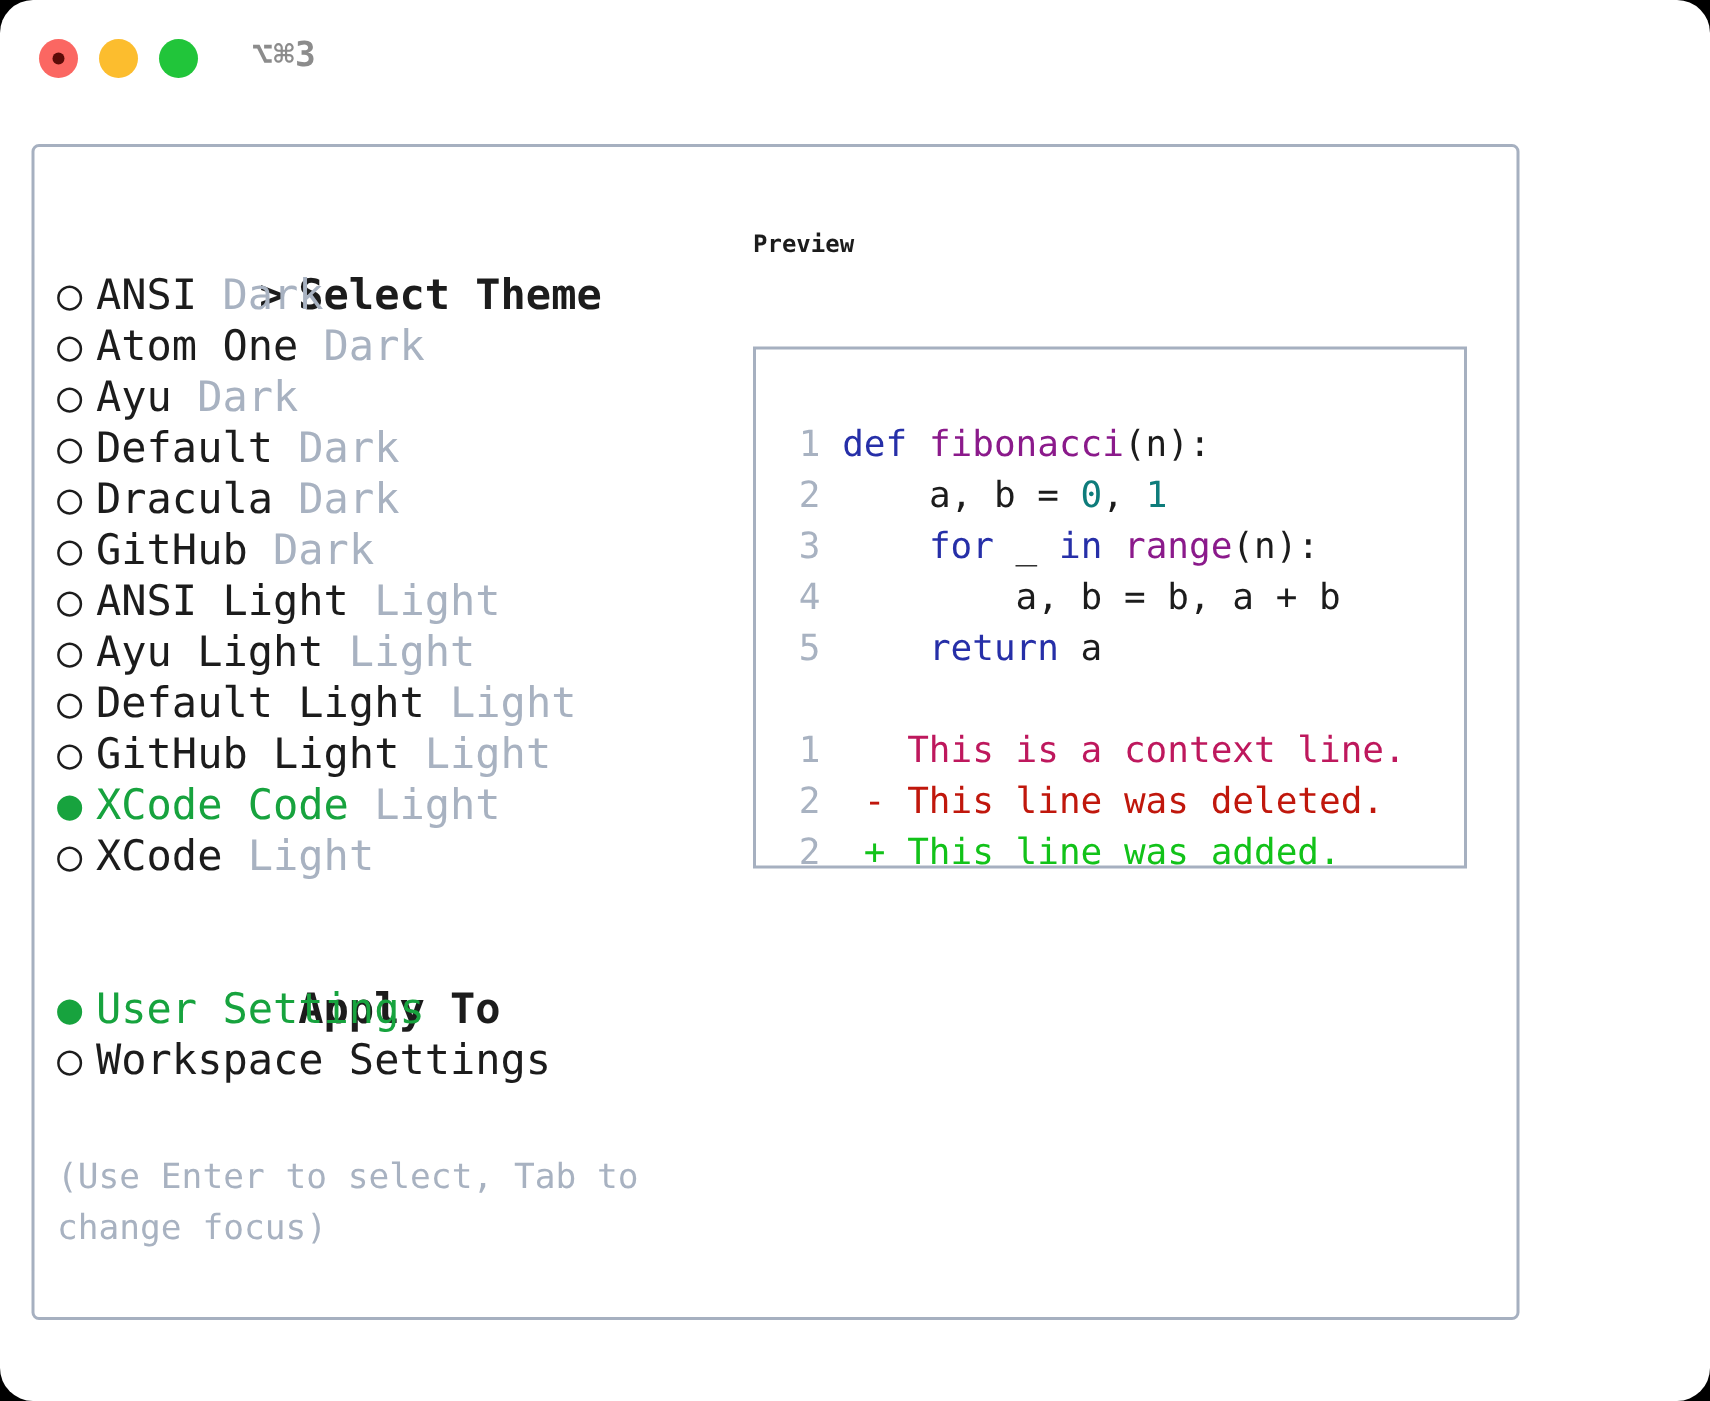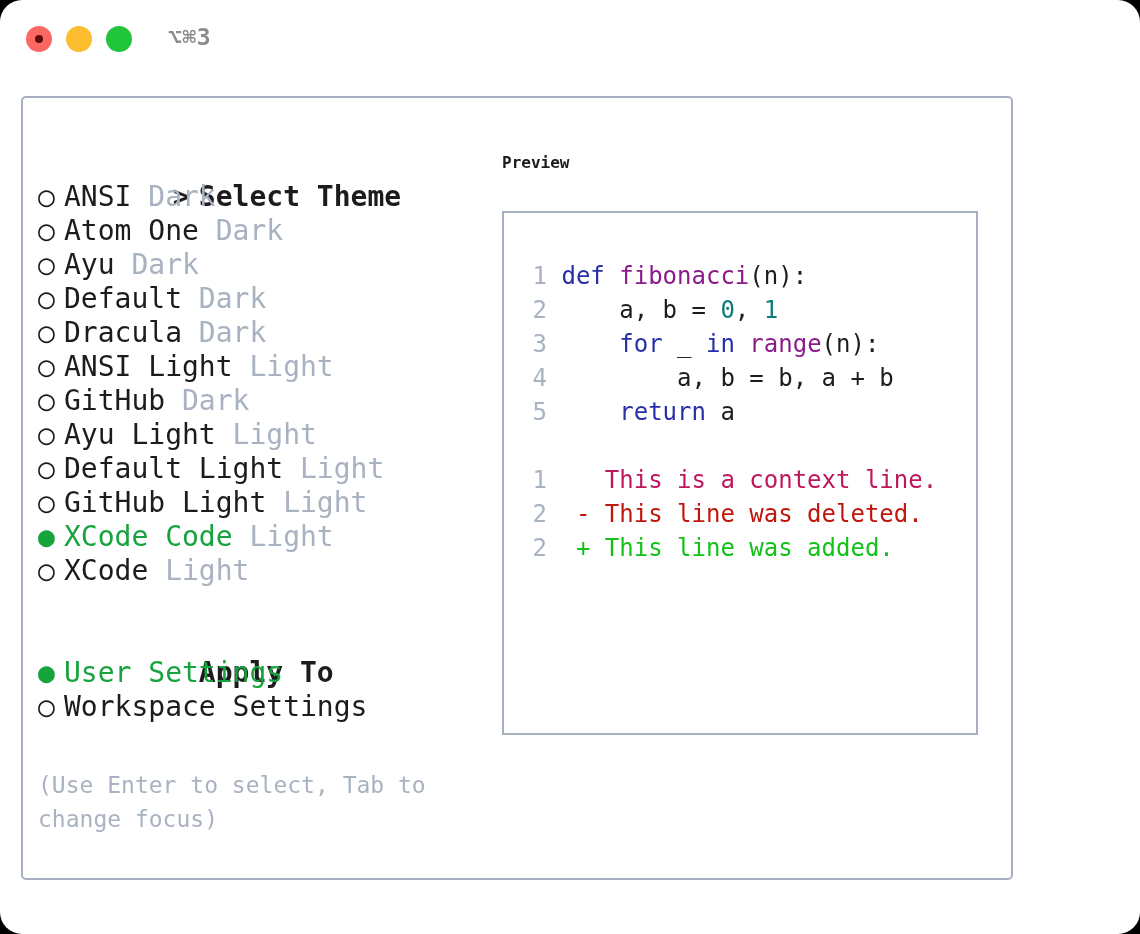--- a/index.html
+++ b/index.html
@@ -126,23 +126,23 @@
     width: 490px;
   }
   #preview-title {
     font-size: 16px;
     font-weight: bold;
     color: #1c1c1c;
     line-height: 34px;
     white-space: pre;
   }
   #preview-box {
-    margin-top: 31px;
+    margin-top: 51px;
     width: 476px;
-    height: 524px;
+    height: 348px;
     border: 2px solid #a6b0c0;
     box-sizing: border-box;
     background: #ffffff;
     position: relative;
   }
   #code-area {
     position: absolute;
     left: 17px;
     top: 46px;
     white-space: pre;
@@ -184,22 +184,22 @@
       <div class="row header">
         <span class="marker">&gt;</span><span class="label">Select Theme</span>
       </div>
 
       <div id="theme-rows">
           <div class="row"><span class="marker">○</span><span class="label">ANSI</span><span class="variant"> Dark</span></div>
           <div class="row"><span class="marker">○</span><span class="label">Atom One</span><span class="variant"> Dark</span></div>
           <div class="row"><span class="marker">○</span><span class="label">Ayu</span><span class="variant"> Dark</span></div>
           <div class="row"><span class="marker">○</span><span class="label">Default</span><span class="variant"> Dark</span></div>
           <div class="row"><span class="marker">○</span><span class="label">Dracula</span><span class="variant"> Dark</span></div>
+          <div class="row"><span class="marker">○</span><span class="label">GitHub</span><span class="variant"> Dark</span></div>
           <div class="row"><span class="marker">○</span><span class="label">ANSI Light</span><span class="variant"> Light</span></div>
-          <div class="row"><span class="marker">○</span><span class="label">GitHub</span><span class="variant"> Dark</span></div>
           <div class="row"><span class="marker">○</span><span class="label">Ayu Light</span><span class="variant"> Light</span></div>
           <div class="row"><span class="marker">○</span><span class="label">Default Light</span><span class="variant"> Light</span></div>
           <div class="row"><span class="marker">○</span><span class="label">GitHub Light</span><span class="variant"> Light</span></div>
           <div class="row selected"><span class="marker">●</span><span class="label">XCode Code</span><span class="variant"> Light</span></div>
           <div class="row"><span class="marker">○</span><span class="label">XCode</span><span class="variant"> Light</span></div>
         </div>
 
       <div id="spacer-row"></div>
 
       <div class="row plain-header">

